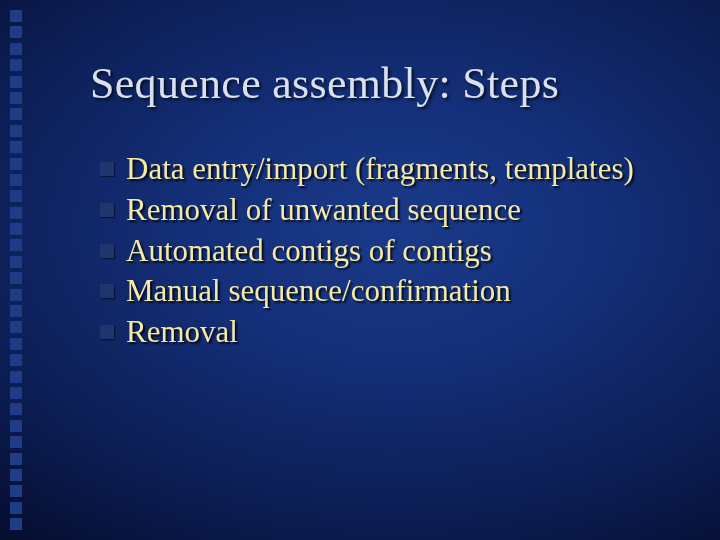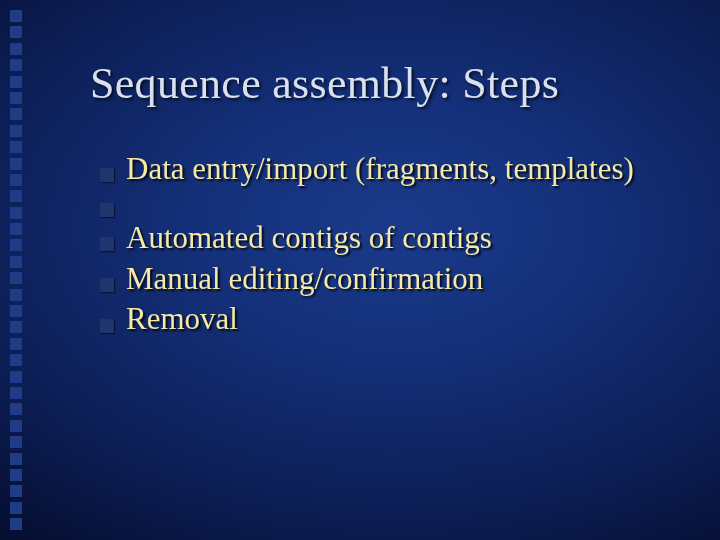--- a/index.html
+++ b/index.html
@@ -45,21 +45,21 @@
     letter-spacing: 0.3px;
   }
   .body {
     position: absolute;
     left: 100px;
     top: 150px;
     width: 580px;
   }
   .item {
     display: flex;
-    align-items: center;
+    align-items: flex-start;
     margin-bottom: 2px;
     line-height: 1.25;
   }
   .bullet {
     width: 14px;
     height: 14px;
     background: #20346e;
     flex: 0 0 14px;
     margin-top: 12px;
     margin-right: 12px;
@@ -113,28 +113,29 @@
 
   <div class="title">Sequence assembly: Steps</div>
 
   <div class="body">
     <div class="item">
       <div class="bullet"></div>
       <div class="item-text">Data entry/import (fragments, templates)</div>
     </div>
     <div class="item">
       <div class="bullet"></div>
+      <div class="item-text">Removal of unwanted sequence</div>
     </div>
     <div class="item">
       <div class="bullet"></div>
       <div class="item-text">Automated contigs of contigs</div>
     </div>
     <div class="item">
       <div class="bullet"></div>
-      <div class="item-text">Manual editing/confirmation</div>
+      <div class="item-text">Manual sequence/confirmation</div>
     </div>
     <div class="item">
       <div class="bullet"></div>
       <div class="item-text">Removal</div>
     </div>
   </div>
 
 </div>
 
 </body></html>

